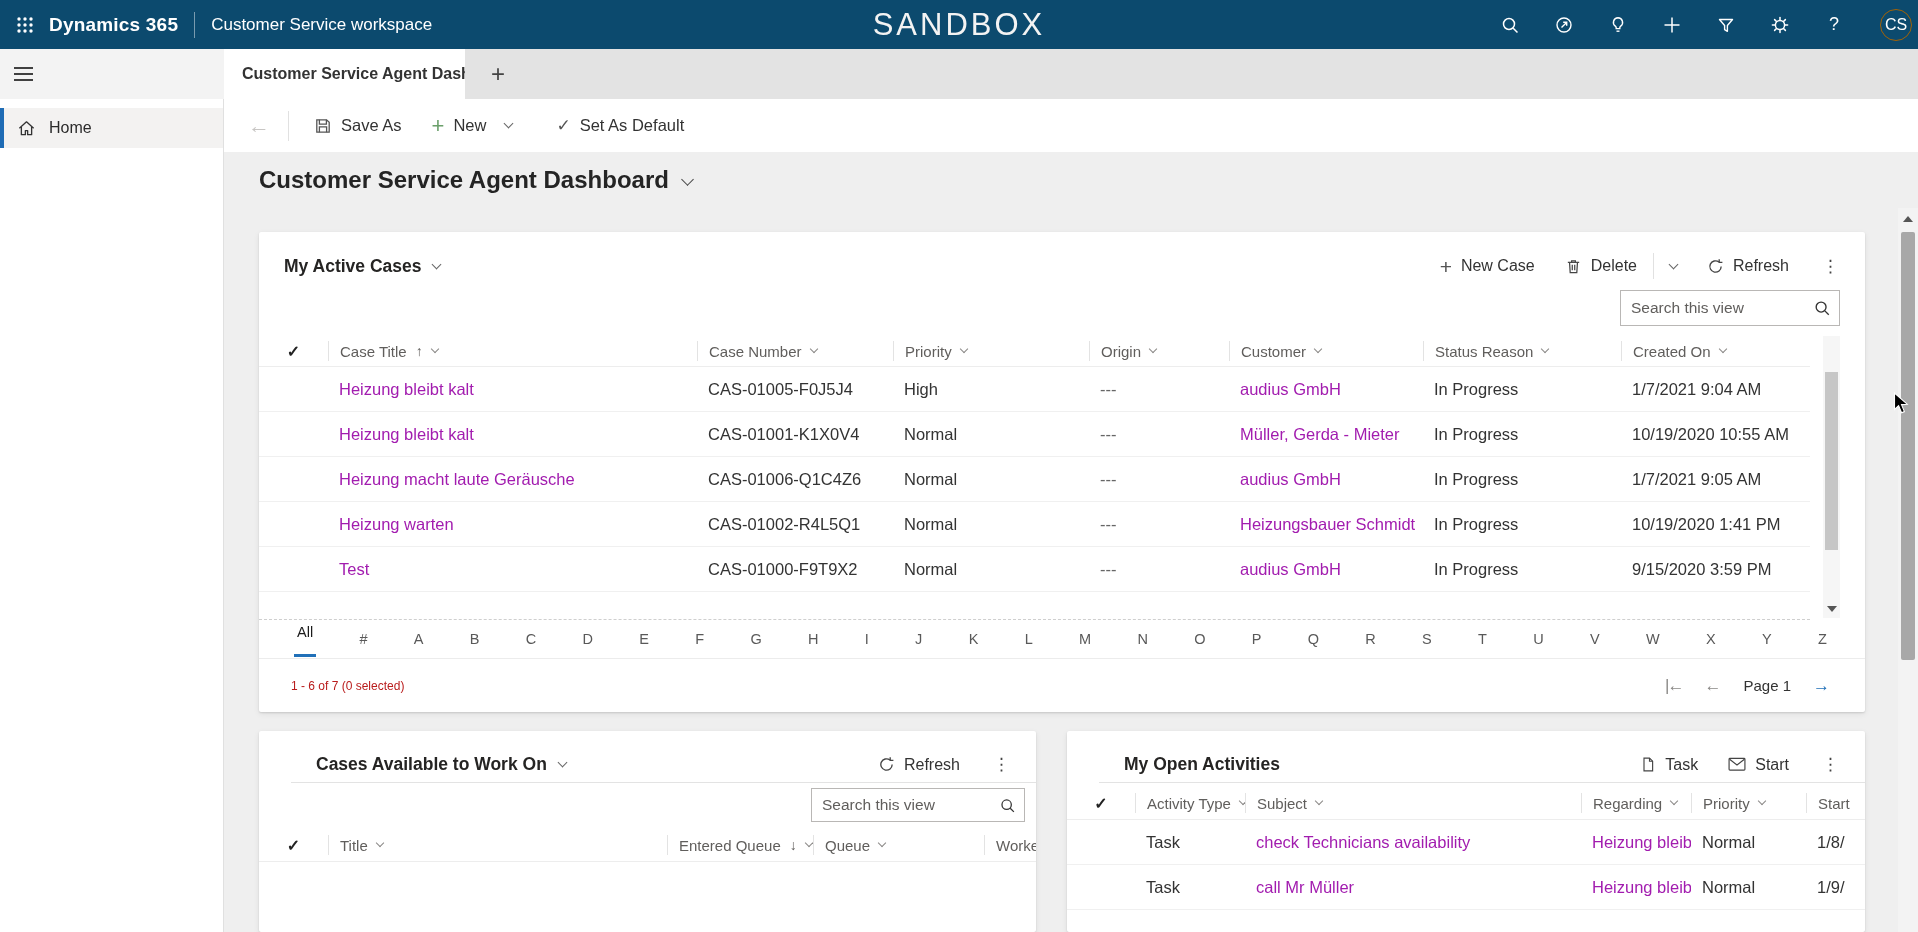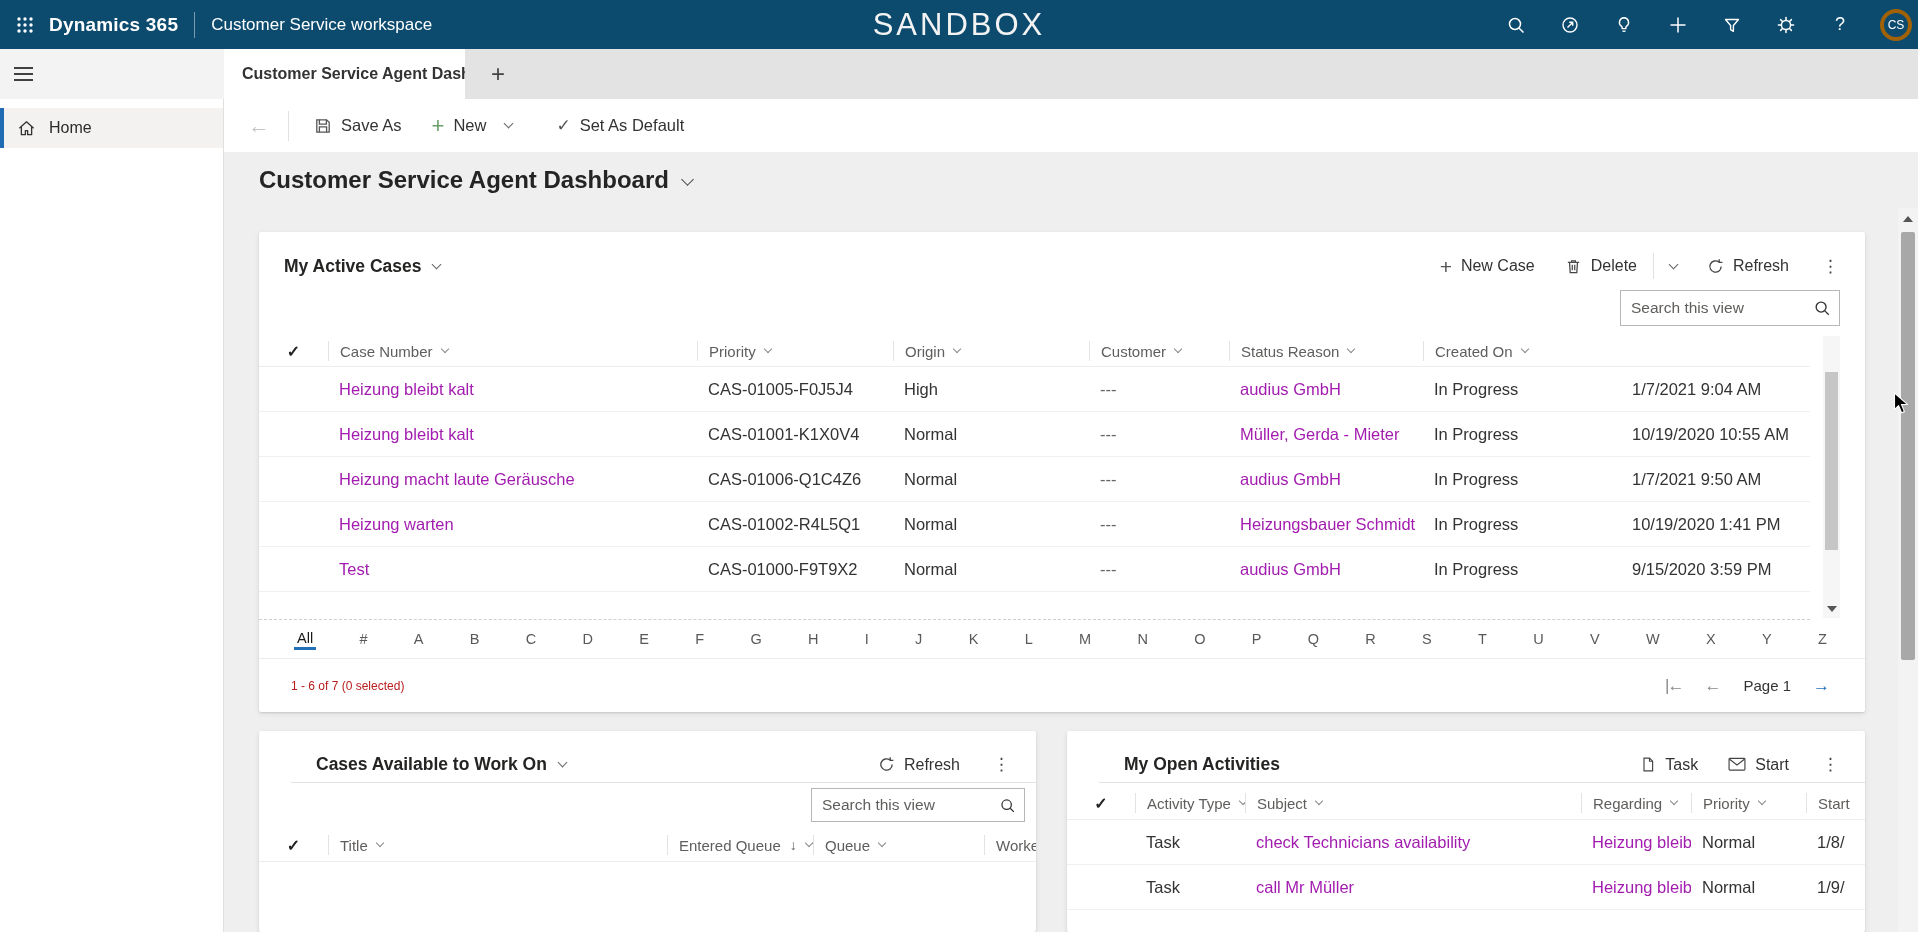--- a/index.html
+++ b/index.html
@@ -10,21 +10,21 @@
   
   .topbar { position:absolute; left:0; top:0; width:1918px; height:49px; background:#0c4a6e; display:flex; align-items:center; color:#fff; z-index:30; }
   .waffle-btn { width:49px; height:49px; display:flex; align-items:center; justify-content:center; cursor:pointer; }
   .product-name { font-size:19px; font-weight:bold; letter-spacing:.2px; margin-right:16px; white-space:nowrap; }
   .topbar-divider { width:1px; height:26px; background:rgba(255,255,255,.45); margin-right:16px; }
   .workspace-name { font-size:17px; white-space:nowrap; }
   .sandbox-banner { position:absolute; left:50%; top:50%; transform:translate(-50%,-50%); font-size:31px; letter-spacing:3px; color:#f3f3f3; font-weight:400; }
   .topbar-right { position:absolute; right:6px; top:0; height:49px; display:flex; align-items:center; gap:14px; }
   .tb-icon { width:40px; height:40px; display:flex; align-items:center; justify-content:center; cursor:pointer; }
   .help-glyph { font-size:18px; color:#fff; font-weight:400; }
-  .avatar-circle { width:32px; height:32px; border-radius:50%; border:4px solid #a16207; display:flex; align-items:center; justify-content:center; font-size:12px; margin-left:6px; }
+  .avatar-circle { width:32px; height:32px; border-radius:50%; border:1px solid #a16207; display:flex; align-items:center; justify-content:center; font-size:16px; margin-left:12px; }
 
   
   .tabrow { position:absolute; left:0; top:49px; width:1918px; height:50px; background:#e3e3e3; z-index:25; }
   .tabrow-left { position:absolute; left:0; top:0; width:224px; height:50px; background:#f3f3f3; display:flex; align-items:center; }
   .hamburger { width:46px; height:50px; display:flex; flex-direction:column; justify-content:center; align-items:center; gap:4px; cursor:pointer; }
   .hamburger i { display:block; width:19px; height:2px; background:#404040; }
   .tab-active { position:absolute; left:224px; top:0; width:241px; height:50px; background:#fff; display:flex; align-items:center; padding:0 18px; font-size:16px; font-weight:bold; color:#333; white-space:nowrap; overflow:hidden; cursor:pointer; }
   .tab-add { position:absolute; left:478px; top:0; width:40px; height:50px; display:flex; align-items:center; justify-content:center; font-size:24px; font-weight:400; color:#444; cursor:pointer; }
 
   
@@ -84,21 +84,21 @@
   .grid-workon { grid-template-columns:69px 339px 146px 171px 1fr; }
   .grid-activ  { grid-template-columns:68px 110px 336px 110px 115px 1fr; }
 
   .rows-cases { position:absolute; left:0; right:55px; top:135px; }
 
   .partial-strip { position:absolute; left:0; right:55px; top:360px; height:28px; border-bottom:1px dashed #cfcfcf; }
 
   
   .alpha-bar { position:absolute; left:35px; right:35px; top:388px; height:38px; display:flex; justify-content:space-between; align-items:center; }
   .alpha { font-size:14.5px; color:#595959; cursor:pointer; padding:2px 3px; }
-  .alpha-active { color:#1b1b1b; border-bottom:3px solid #2170b8; padding-bottom:1px; }
+  .alpha-active { color:#1b1b1b; border-bottom:3px solid #2170b8; padding-bottom:14px; }
 
   
   .status-row { position:absolute; left:0; right:0; top:426px; height:54px; border-top:1px solid #ececec; display:flex; align-items:center; padding:0 35px 0 32px; }
   .record-status { font-size:12px; color:#b91c1c; }
   .pager { margin-left:auto; display:flex; align-items:center; gap:22px; }
   .pg-btn { font-size:17px; color:#8a8886; cursor:pointer; }
   .pg-label { font-size:15px; color:#333; }
   .pg-next { color:#2170b8; }
 
   
@@ -307,20 +307,25 @@
         </svg>
       </span>
     </span>
   </div>
 
   <div class="thead grid-cases" style="left:0; right:55px; top:104px; height:31px;">
     <div class="hcell first">
         <span class="selall">✓</span>
       </div>
     <div class="hcell">
+      <span>Case Title</span>
+      <span class="sort-arrow">↑</span>
+      <span class="chev chev-sm"></span>
+    </div>
+    <div class="hcell">
       <span>Case Number</span>
       <span class="chev chev-sm"></span>
     </div>
     <div class="hcell">
       <span>Priority</span>
       <span class="chev chev-sm"></span>
     </div>
     <div class="hcell">
       <span>Origin</span>
       <span class="chev chev-sm"></span>
@@ -361,21 +366,21 @@
       <span class="cell">10/19/2020 10:55 AM</span>
     </div>
     <div class="trow grid-cases">
       <span class="cell"></span>
       <span class="cell link">Heizung macht laute Geräusche</span>
       <span class="cell">CAS-01006-Q1C4Z6</span>
       <span class="cell">Normal</span>
       <span class="cell muted">---</span>
       <span class="cell link">audius GmbH</span>
       <span class="cell">In Progress</span>
-      <span class="cell">1/7/2021 9:50 AM</span>
+      <span class="cell">1/7/2021 9:05 AM</span>
     </div>
     <div class="trow grid-cases">
       <span class="cell"></span>
       <span class="cell link">Heizung warten</span>
       <span class="cell">CAS-01002-R4L5Q1</span>
       <span class="cell">Normal</span>
       <span class="cell muted">---</span>
       <span class="cell link">Heizungsbauer Schmidt</span>
       <span class="cell">In Progress</span>
       <span class="cell">10/19/2020 1:41 PM</span>

